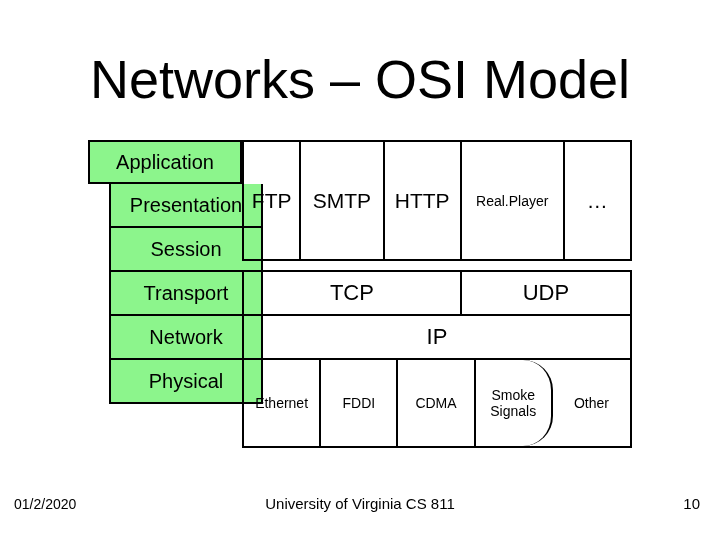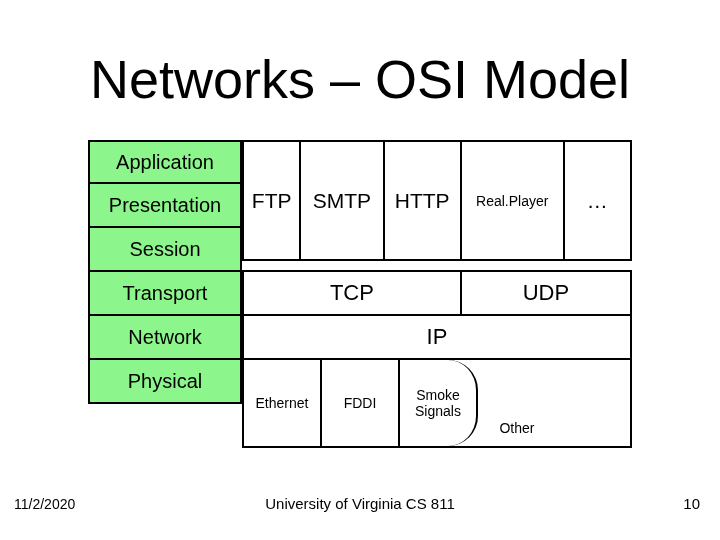--- a/index.html
+++ b/index.html
@@ -98,33 +98,34 @@
   }
   .dlp-block .c {
     display: flex;
     align-items: center;
     justify-content: center;
     text-align: center;
     border-right: 2px solid #000;
     height: 100%;
     font-size: 14px;
   }
-  .dlp-block .c:last-child { border-right: none; margin-top: 25px; }
+  .dlp-block .c:last-child { border-right: none; }
 
   
   .osi-col {
     position: absolute;
     top: 140px;
     left: 88px;
   }
   .osi-col .osi-cell {
     border-bottom: 2px solid #000;
   }
   .osi-col .osi-cell + .osi-cell {
     border-top: none;
+    margin-left: 21px;
   }
 
   .footer-date {
     position: absolute;
     bottom: 28px;
     left: 14px;
     font-size: 14px;
     color: #000;
   }
   .footer-center {
@@ -181,19 +182,20 @@
 <div class="transport-block">
   <div class="c tcp">TCP</div>
   <div class="c udp">UDP</div>
 </div>
 
 <div class="network-block">IP</div>
 
 <div class="dlp-block">
   <div class="c dlp-eth">Ethernet</div>
   <div class="c dlp-fddi">FDDI</div>
+  <div class="c dlp-cdma">CDMA</div>
   <div class="c dlp-smoke">Smoke<br>Signals</div>
   <div class="c dlp-other">Other</div>
 </div>
 
-<div class="footer-date">11/2/2020</div>
+<div class="footer-date">01/2/2020</div>
 <div class="footer-center">University of Virginia CS 811</div>
 <div class="footer-page">10</div>
 
 </body></html>

